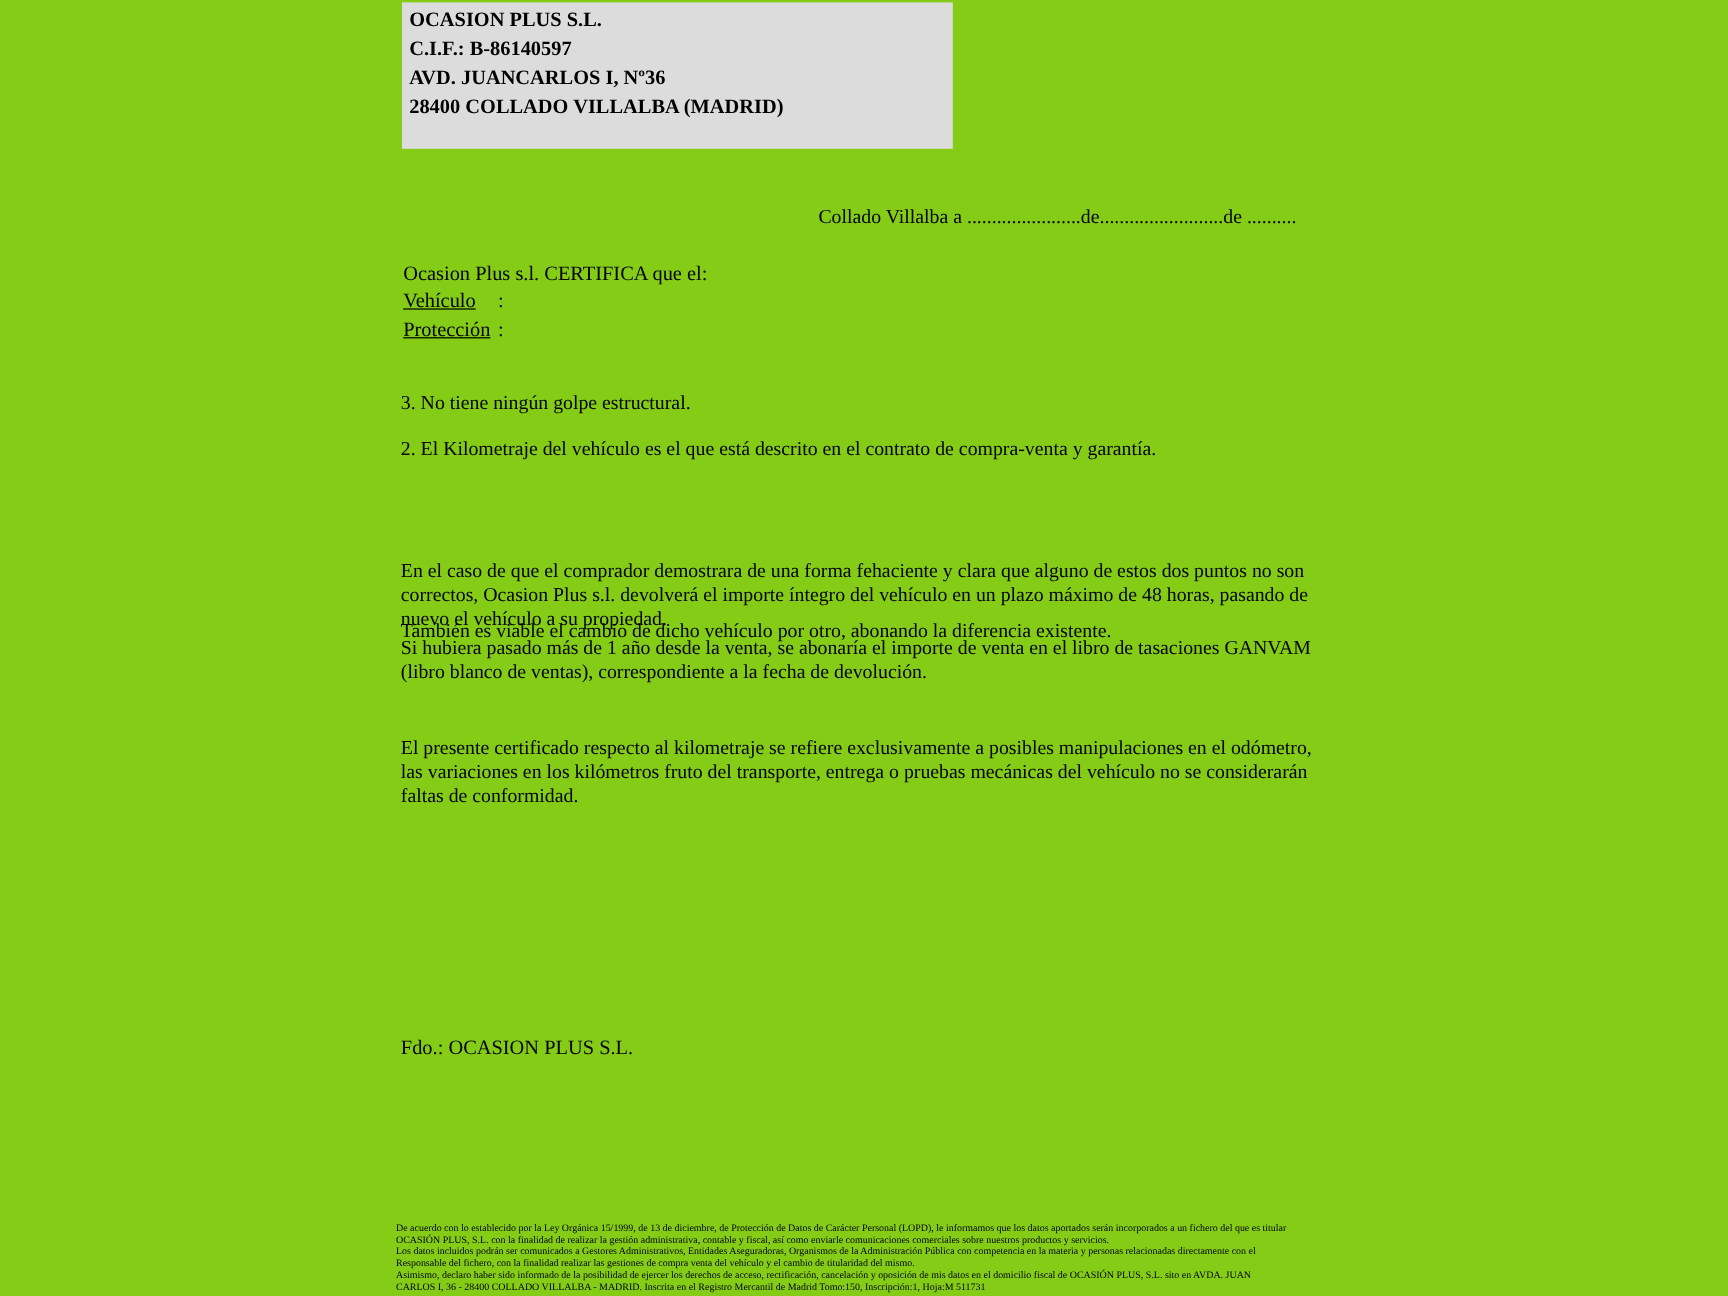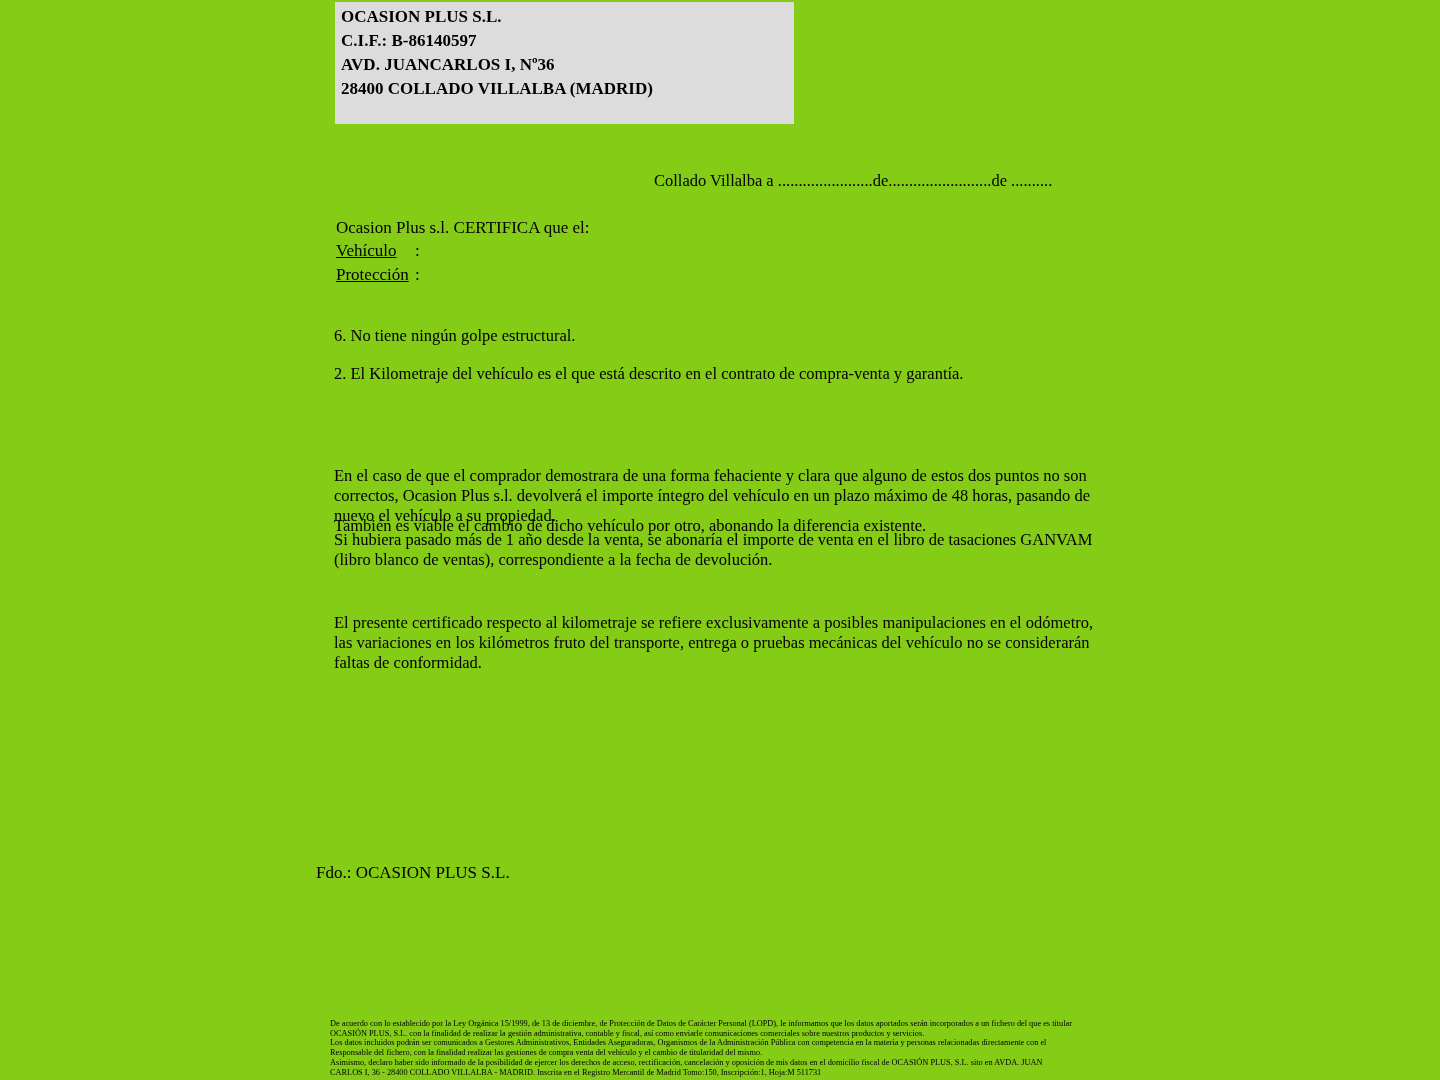--- a/index.html
+++ b/index.html
@@ -28,21 +28,21 @@
   .company-box .line {
     font-weight: bold;
     font-size: 17px;
     line-height: 24px;
     white-space: nowrap;
   }
 
   
   .date-line {
     position: absolute;
-    left: 654px;
+    left: 682px;
     top: 171px;
     font-size: 16.5px;
     line-height: 20px;
     white-space: nowrap;
   }
 
   
   .cert-intro {
     position: absolute;
     left: 336px;
@@ -84,21 +84,21 @@
     line-height: 20px;
   }
   .para.p0 { top: 466px; }
   .para.p1 { top: 516px; }
   .para.p2 { top: 530px; }
   .para.p3 { top: 613px; }
 
   
   .signature {
     position: absolute;
-    left: 316px;
+    left: 334px;
     top: 863px;
     font-size: 17px;
     white-space: nowrap;
   }
 
   
   .legal {
     position: absolute;
     left: 330px;
     top: 1019px;
@@ -125,21 +125,21 @@
   <div class="cert-intro">Ocasion Plus s.l. CERTIFICA que el:</div>
 
   <div class="cert-field f0">
     <span class="label-wrap"><span class="label-text">Vehículo</span></span><span class="colon">:</span><span class="value"></span>
   </div>
 
   <div class="cert-field f1">
     <span class="label-wrap"><span class="label-text">Protección</span></span><span class="colon">:</span><span class="value"></span>
   </div>
 
-  <div class="point p0">6. No tiene ningún golpe estructural.</div>
+  <div class="point p0">3. No tiene ningún golpe estructural.</div>
   <div class="point p1">2. El Kilometraje del vehículo es el que está descrito en el contrato de compra-venta y garantía.</div>
 
   <div class="para p0">En el caso de que el comprador demostrara de una forma fehaciente y clara que alguno de estos dos puntos no son correctos, Ocasion Plus s.l. devolverá el importe íntegro del vehículo en un plazo máximo de 48 horas, pasando de nuevo el vehículo a su propiedad.</div>
   <div class="para p1">También es viable el cambio de dicho vehículo por otro, abonando la diferencia existente.</div>
   <div class="para p2">Si hubiera pasado más de 1 año desde la venta, se abonaría el importe de venta en el libro de tasaciones GANVAM (libro blanco de ventas), correspondiente a la fecha de devolución.</div>
   <div class="para p3">El presente certificado respecto al kilometraje se refiere exclusivamente a posibles manipulaciones en el odómetro, las variaciones en los kilómetros fruto del transporte, entrega o pruebas mecánicas del vehículo no se considerarán faltas de conformidad.</div>
 
   <div class="signature">Fdo.: OCASION PLUS S.L.</div>
 
   <div class="legal">

